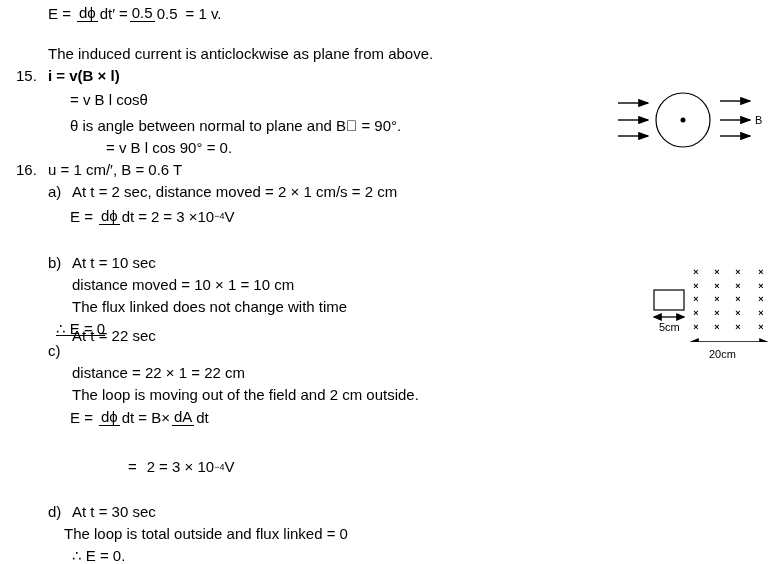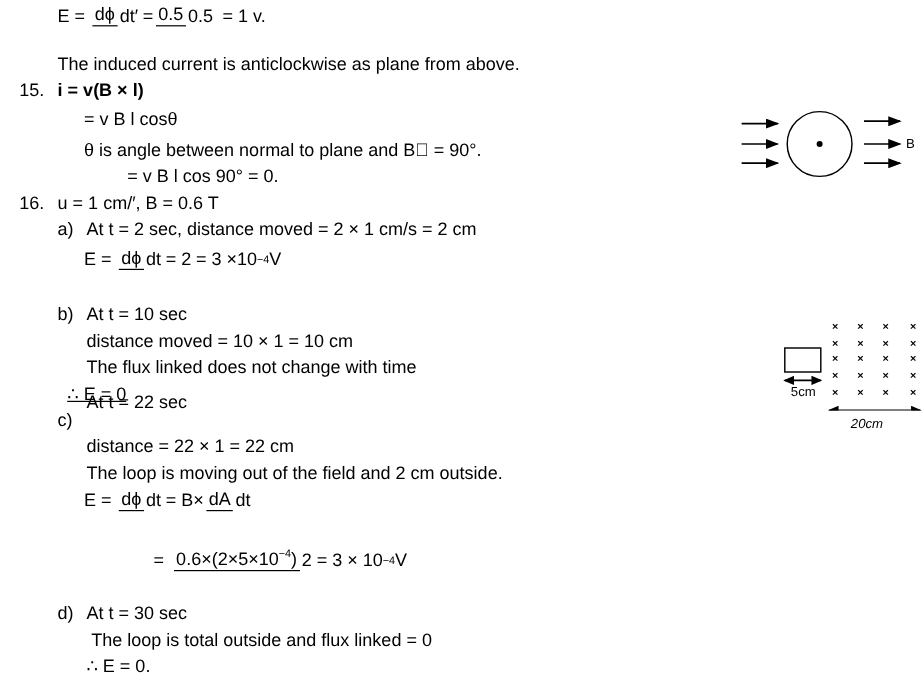--- a/index.html
+++ b/index.html
@@ -96,31 +96,30 @@
   </span>
   <span>= B×</span>
   <span class="frac">
     <span class="num">dA</span>
     <span class="den">dt</span>
   </span>
 </div>
 <div class="eqrow" style="left:128px; top:458px;">
   <span>=</span>
   <span class="frac" style="margin-left:8px;">
-    <span class="num"><span>0.6×(2×5×10</span><sup>−4</sup><span>)</span></span>
     <span class="den">2</span>
   </span>
   <span>= 3 × 10</span>
     <sup>−4</sup>
     <span> V</span>
 </div>
 
 <div class="abs" style="left:48px; top:503px;">d)</div>
 <div class="abs" style="left:72px; top:503px;">At t = 30 sec</div>
-<div class="abs" style="left:76px; top:525px;text-align:right;">The loop is total outside and flux linked = 0</div>
+<div class="abs" style="left:64px; top:525px;text-align:right;">The loop is total outside and flux linked = 0</div>
 <div class="abs" style="left:72px; top:547px;">∴ E = 0.</div>
 
 <svg style="position:absolute; left:650px; top:262px;" width="120" height="80">
   <defs>
     <marker id="ah2" markerWidth="7" markerHeight="6" refX="6" refY="3" orient="auto">
       <path d="M0,0 L7,3 L0,6 Z" fill="#000"></path>
     </marker>
     <marker id="ah2s" markerWidth="7" markerHeight="6" refX="1" refY="3" orient="auto">
       <path d="M7,0 L0,3 L7,6 Z" fill="#000"></path>
     </marker>
@@ -145,13 +144,13 @@
       <text x="88" y="54">×</text>
       <text x="111" y="54">×</text>
     <text x="46" y="68">×</text>
       <text x="67" y="68">×</text>
       <text x="88" y="68">×</text>
       <text x="111" y="68">×</text>
   </g>
   <line x1="41" y1="80" x2="117" y2="80" stroke="#000" stroke-width="1.3" marker-start="url(#ah2s)" marker-end="url(#ah2)"></line>
 </svg>
 <div class="abs diag-text" style="left:659px; top:318px;">5cm</div>
-<div class="abs diag-text" style="left:709px; top:345px;font-style:italic;">20cm</div>
+<div class="abs diag-text" style="left:709px; top:345px;">20cm</div>
 
 </body></html>

